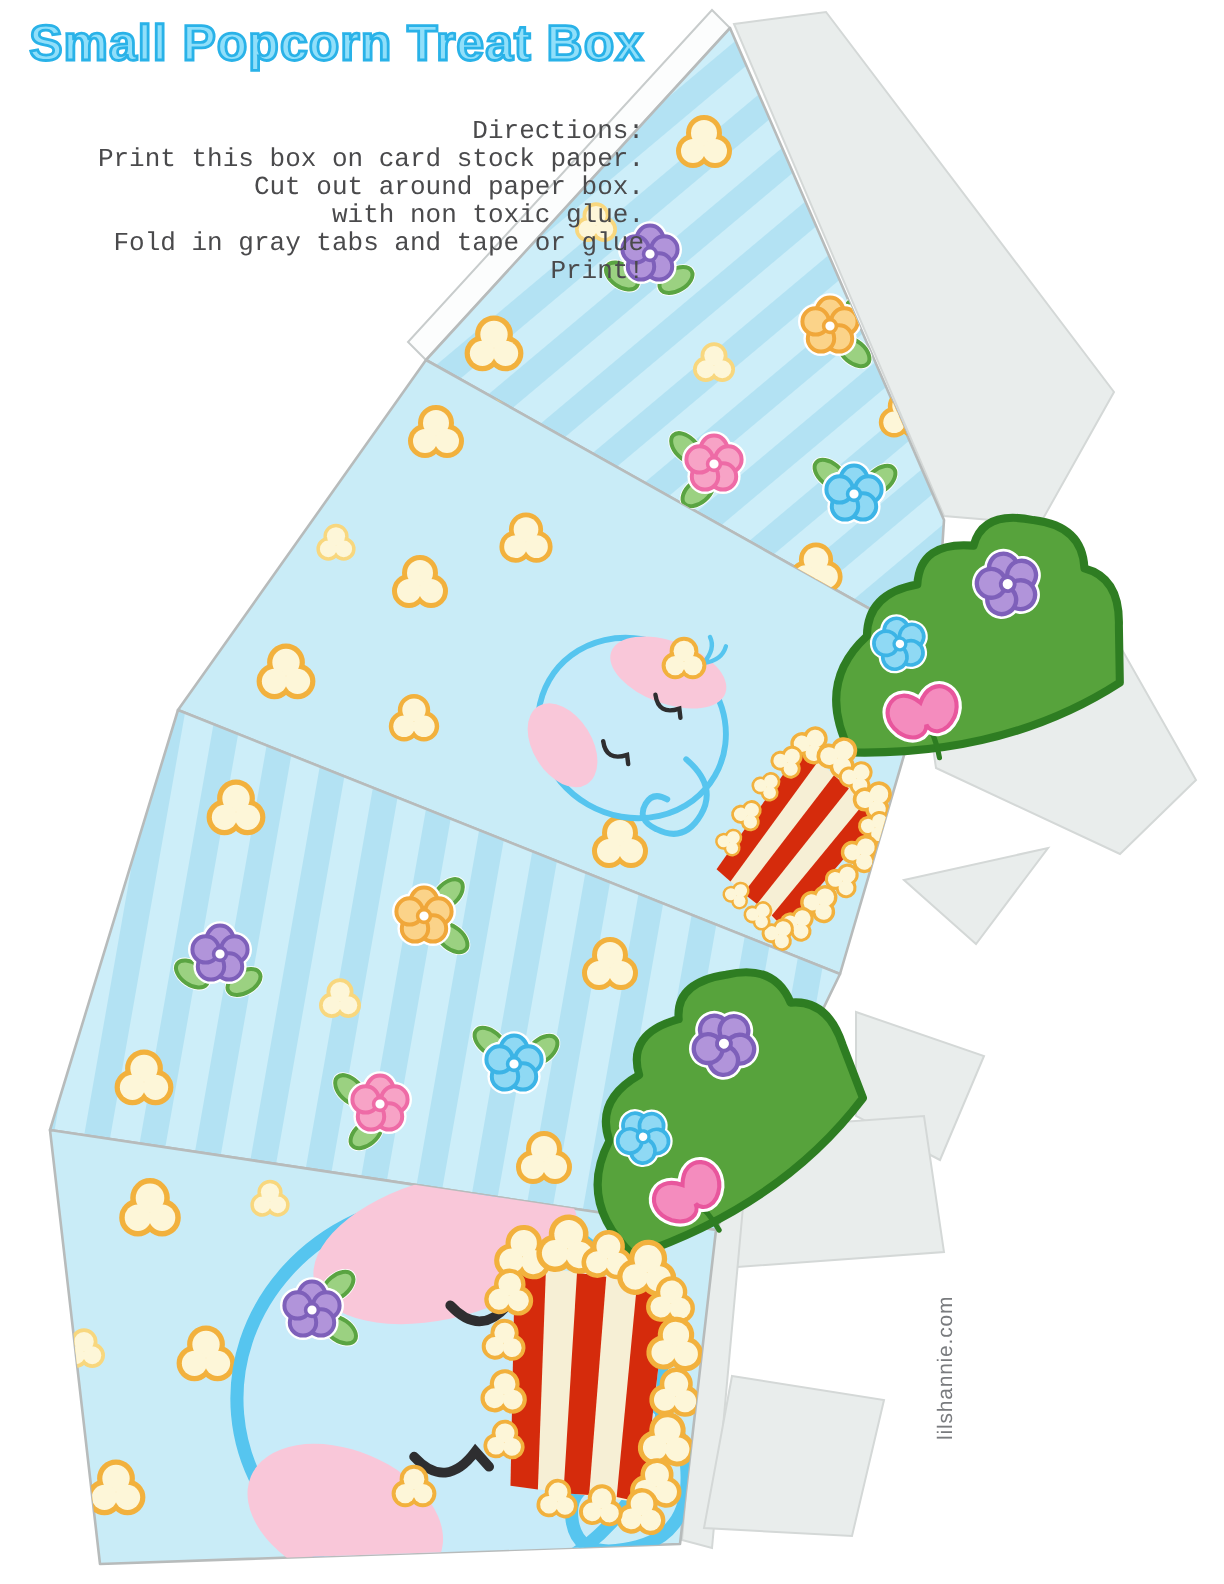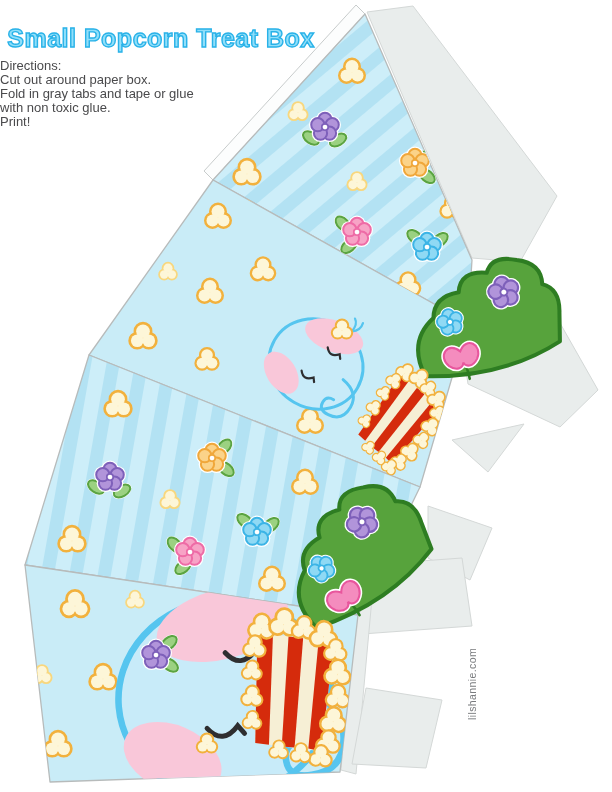--- a/index.html
+++ b/index.html
@@ -10,31 +10,31 @@
     --grass_green:#57a33c; --grass_dark:#2e7d22;
     --tab_gray:#e9edec; --tab_edge:#d4d8d7;
     --text_gray:#4a4a4c; --watermark_gray:#797b7e;
     --elephant_blue:#c8ebf9; --elephant_outline:#56c5ef; --ear_pink:#f9c7d9;
     --leaf_fill:#9bd181; --leaf_stroke:#5aa442;
   }
   html,body{margin:0;padding:0;}
   body{width:612px;height:792px;background:#ffffff;font-family:"Liberation Sans",sans-serif;overflow:hidden;}
   .page{position:relative;width:612px;height:792px;}
   svg.art{position:absolute;left:0;top:0;}
-  .titlebox{position:absolute;left:0;top:24px;width:322px;text-align:center;z-index:5;}
+  .titlebox{position:absolute;left:0;top:8px;width:322px;text-align:right;z-index:5;}
   .title{
     font-size:25px;font-weight:bold;letter-spacing:.5px;
     color:var(--title_fill);
     -webkit-text-stroke:1.4px var(--accent_blue);
     text-shadow:0 0 1px #fff, 0 0 2px #fff;
     margin:0;
   }
   .directions{
-    position:absolute;left:0;top:59px;width:322px;text-align:left;z-index:5;
-    color:var(--text_gray);font-size:13px;line-height:14px;
+    position:absolute;left:0;top:59px;width:322px;text-align:right;z-index:5;
+    color:var(--text_gray);font-size:13px;line-height:14px;font-family:Liberation Mono, monospace;
   }
   
   .tab{fill:var(--tab_gray);stroke:var(--tab_edge);stroke-width:1;}
   .sliver{fill:#fcfdfd;stroke:#c8cccc;stroke-width:1;}
   .panelEdge{stroke:#b7bbbb;stroke-width:1.3;stroke-linejoin:round;}
   .plain{fill:var(--panel_blue);}
   .pk{fill:var(--po);stroke:var(--po);stroke-width:5;}
   .pf{fill:var(--popcorn_cream);}
   .popB{--po:var(--popcorn_orange);}
   .popS{--po:var(--popcorn_soft);}
@@ -289,19 +289,20 @@
   </g>
 
   <text class="wmark" transform="translate(476,720) rotate(-90)">lilshannie.com</text>
 </svg>
 
 <div class="titlebox">
   <h1 class="title">Small Popcorn Treat Box</h1>
 </div>
 <div class="directions">
   <div>Directions:</div>
+  <div>Print this box on card stock paper.</div>
   <div>Cut out around paper box.</div>
+  <div>with non toxic glue.</div>
   <div>Fold in gray tabs and tape or glue</div>
-  <div>with non toxic glue.</div>
   <div>Print!</div>
 </div>
 
 </div>
 
 </body></html>

